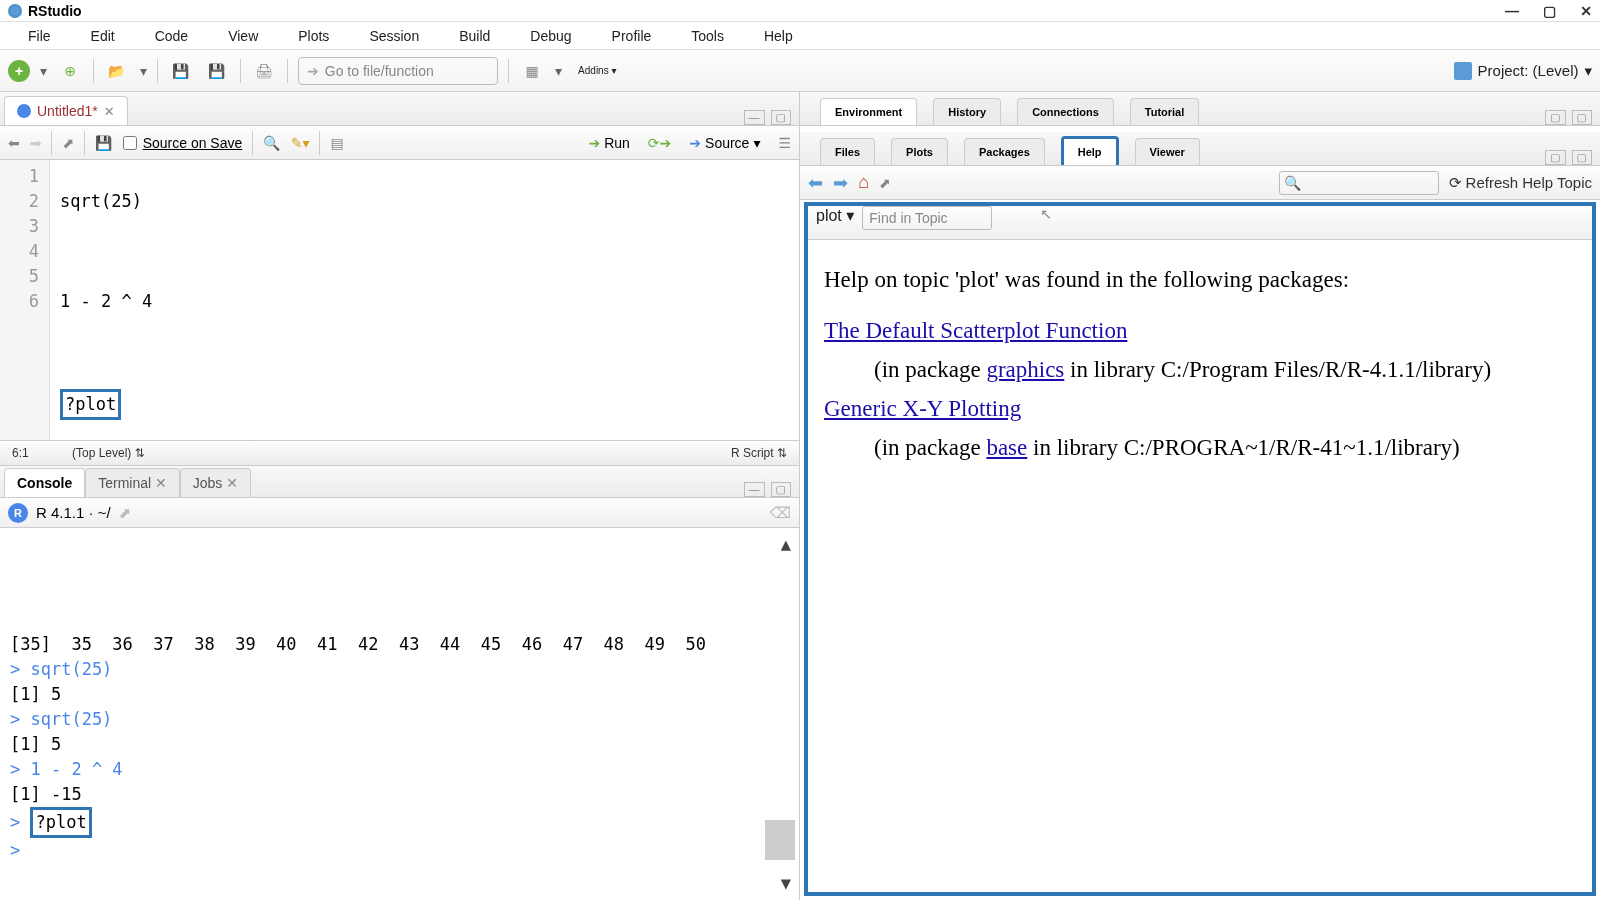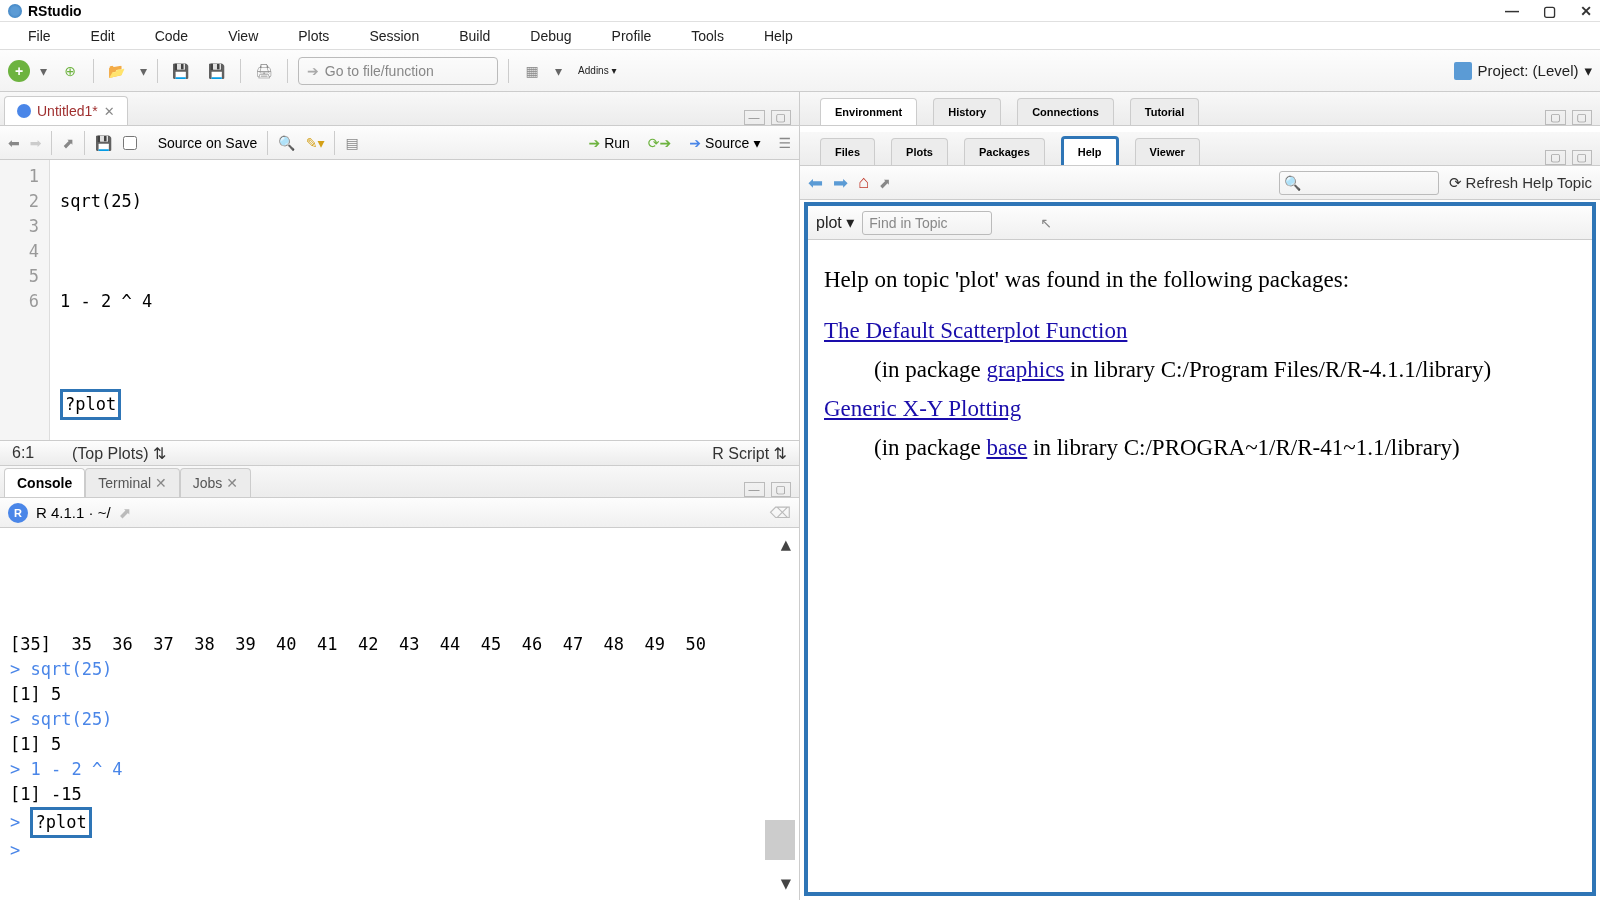--- a/index.html
+++ b/index.html
@@ -27,30 +27,30 @@
 .right { flex: 1; }
 
 .pane-tabs { height: 34px; display: flex; align-items: flex-end; background: linear-gradient(#f8f8f8,#ececec); border-bottom: 1px solid #ccc; padding: 0 4px; position: relative; }
 .pane-tabs .tab { padding: 6px 12px; border: 1px solid #ccc; border-bottom: none; border-radius: 4px 4px 0 0; background: #fff; display: flex; align-items: center; gap: 6px; font-size: 14px; }
 .pane-tabs .tab .ricon { width: 14px; height: 14px; border-radius: 50%; background: #4a86e8; }
 .pane-tabs .tab .close { color: #888; font-size: 13px; }
 .pane-tabs .ctrls { margin-left: auto; display: flex; gap: 6px; color: #888; padding-right:4px;}
 .pane-tabs .ctrls span { border:1px solid #bbb; padding:0 4px; font-size:11px;}
 
 .subtoolbar { height: 34px; display: flex; align-items: center; gap: 10px; padding: 0 8px; background: linear-gradient(#fdfdfd,#f0f0f0); border-bottom: 1px solid #ccc; }
-.subtoolbar .grp { display: flex; align-items: center; gap: 21px; }
+.subtoolbar .grp { display: flex; align-items: center; gap: 6px; text-decoration: underline; }
 .subtoolbar input[type=checkbox]{ width:14px; height:14px;}
 .runbtn { display: flex; align-items: center; gap: 4px; padding: 2px 8px; }
 
 .editor { flex: 1; display: flex; font-family: Consolas, monospace; font-size: 17px; background: #fff; }
 .gutter { width: 50px; background: #f5f5f5; border-right: 1px solid #ddd; color: #999; text-align: right; padding: 4px 10px 0 0; line-height: 25px; }
 .code { flex: 1; padding: 4px 10px 0 10px; line-height: 25px; white-space: pre; color: #000; }
 .hlbox { border: 3px solid #2e75b6; display: inline-block; padding: 0 2px; }
 
-.statusbar { height: 26px; display: flex; align-items: center; padding: 0 12px; background: linear-gradient(#fdfdfd,#ececec); border-top: 1px solid #ccc; border-bottom: 1px solid #ccc; font-size: 16px; color: #333; }
+.statusbar { height: 26px; display: flex; align-items: center; padding: 0 12px; background: linear-gradient(#fdfdfd,#ececec); border-top: 1px solid #ccc; border-bottom: 1px solid #ccc; font-size: 12px; color: #333; }
 .statusbar .pos { width: 60px; }
 .statusbar .scope { flex: 1; }
 .statusbar .lang { margin-left: auto; }
 
 .console-tabs { height: 32px; display: flex; align-items: flex-end; background: linear-gradient(#f8f8f8,#ececec); border-bottom: 1px solid #ccc; padding: 0 4px; }
 .console-tabs .tab { padding: 6px 12px; border: 1px solid #ccc; border-bottom: none; border-radius: 4px 4px 0 0; background: #fff; font-weight: 600; }
 .console-tabs .tab.inactive { background: #ececec; font-weight: normal; color:#555;}
 .console-tabs .ctrls { margin-left:auto; display:flex; gap:6px; padding-right:4px;}
 .console-tabs .ctrls span { border:1px solid #bbb; padding:0 4px; font-size:11px; color:#888;}
 
@@ -70,21 +70,21 @@
 .right-tabs .ctrls { margin-left:auto; display:flex; gap:6px; padding-right:4px; color:#888;}
 .right-tabs .ctrls span { border:1px solid #bbb; padding:0 4px; font-size:11px;}
 
 .help-toolbar { height: 34px; display: flex; align-items: center; gap: 10px; padding: 0 8px; background: linear-gradient(#fdfdfd,#f0f0f0); border-bottom: 1px solid #ccc; }
 .help-toolbar .navbtn { font-size: 18px; color: #5b9bd5; }
 .help-toolbar .home { color: #c0392b; font-size:18px;}
 .help-toolbar .search { width: 160px; height: 24px; border: 1px solid #bbb; border-radius: 3px; display:flex; align-items:center; padding:0 4px; color:#888;}
 .help-toolbar .refresh { margin-left: auto; font-size: 15px; color: #333; display:flex; align-items:center; gap:4px;}
 
 .help-content { flex:1; border: 4px solid #2e75b6; margin: 2px 4px 4px 4px; display:flex; flex-direction:column; overflow:hidden;}
-.help-topbar { height: 34px; display:flex; align-items:center; gap:8px; padding:0 8px; border-bottom:1px solid #ccc; background:linear-gradient(#fdfdfd,#f0f0f0);}
+.help-topbar { height: 34px; display:flex; gap:8px; padding:0 8px; border-bottom:1px solid #ccc; background:linear-gradient(#fdfdfd,#f0f0f0);}
 .help-topbar .topic { font-size:16px; color:#222;}
 .help-topbar .find { width:130px; height:24px; border:1px solid #bbb; border-radius:3px; color:#888; padding:0 6px; display:flex; align-items:center;}
 
 .help-body { padding: 24px 16px; font-family: "Times New Roman", serif; font-size: 23px; line-height: 1.35; color: #000; }
 .help-body a { color: #1a0dab; text-decoration: underline; }
 .help-body .indent { margin-left: 50px; }
 .help-body p { margin-bottom: 8px; }
 </style>
 </head>
 <body>
@@ -199,21 +199,21 @@
 <div>sqrt(25)</div>
 <div> </div>
 <div>1 - 2 ^ 4</div>
 <div> </div>
 <div><span class="hlbox">?plot</span></div>
 <div> </div>
       </div>
     </div>
     <div class="statusbar">
       <span class="pos">6:1</span>
-      <span class="scope"><span>(Top Plots)</span> ⇅</span>
+      <span class="scope"><span>(Top Level)</span> ⇅</span>
       <span class="lang"><span>R Script</span> ⇅</span>
     </div>
 
     <div class="console-tabs">
       <div class="tab">Console</div>
       <div class="tab inactive"><span>Terminal</span> <span style="color:#888;">✕</span></div>
       <div class="tab inactive"><span>Jobs</span> <span style="color:#888;">✕</span></div>
       <div class="ctrls">
         <span>—</span>
         <span>▢</span>

